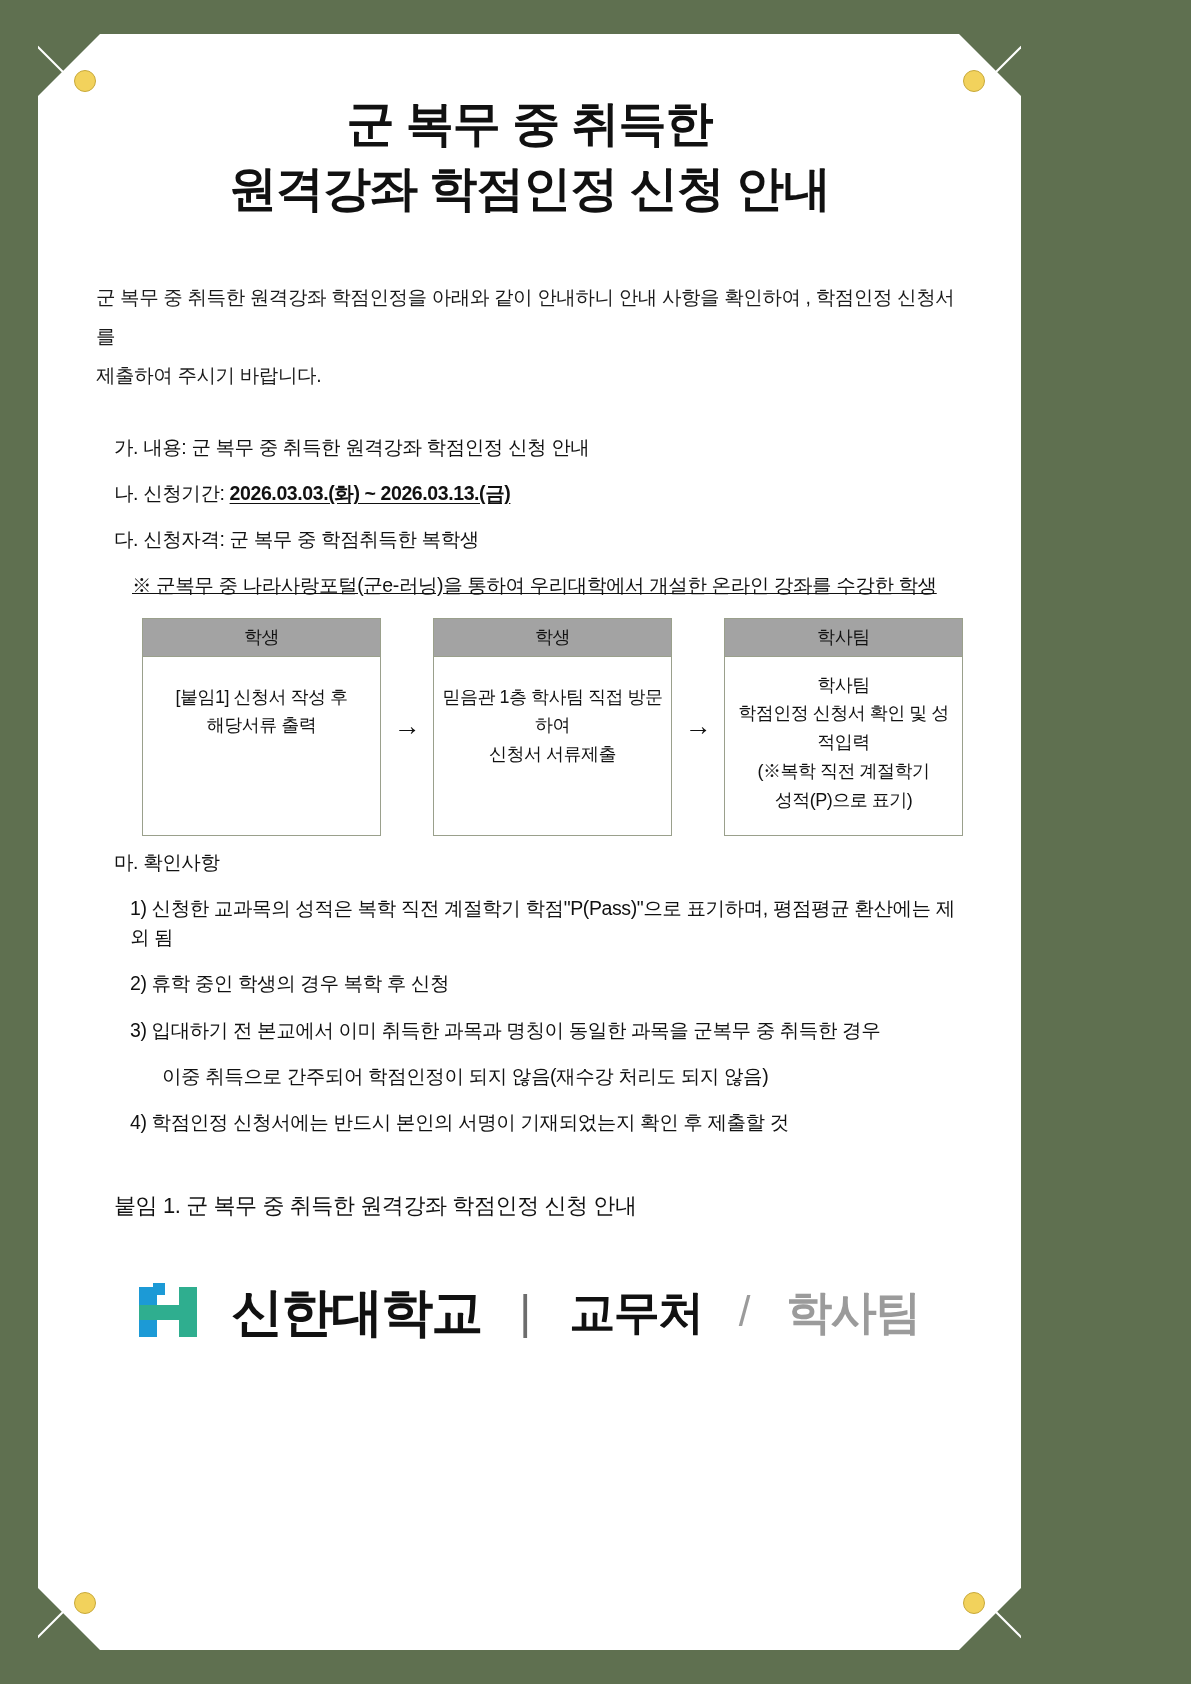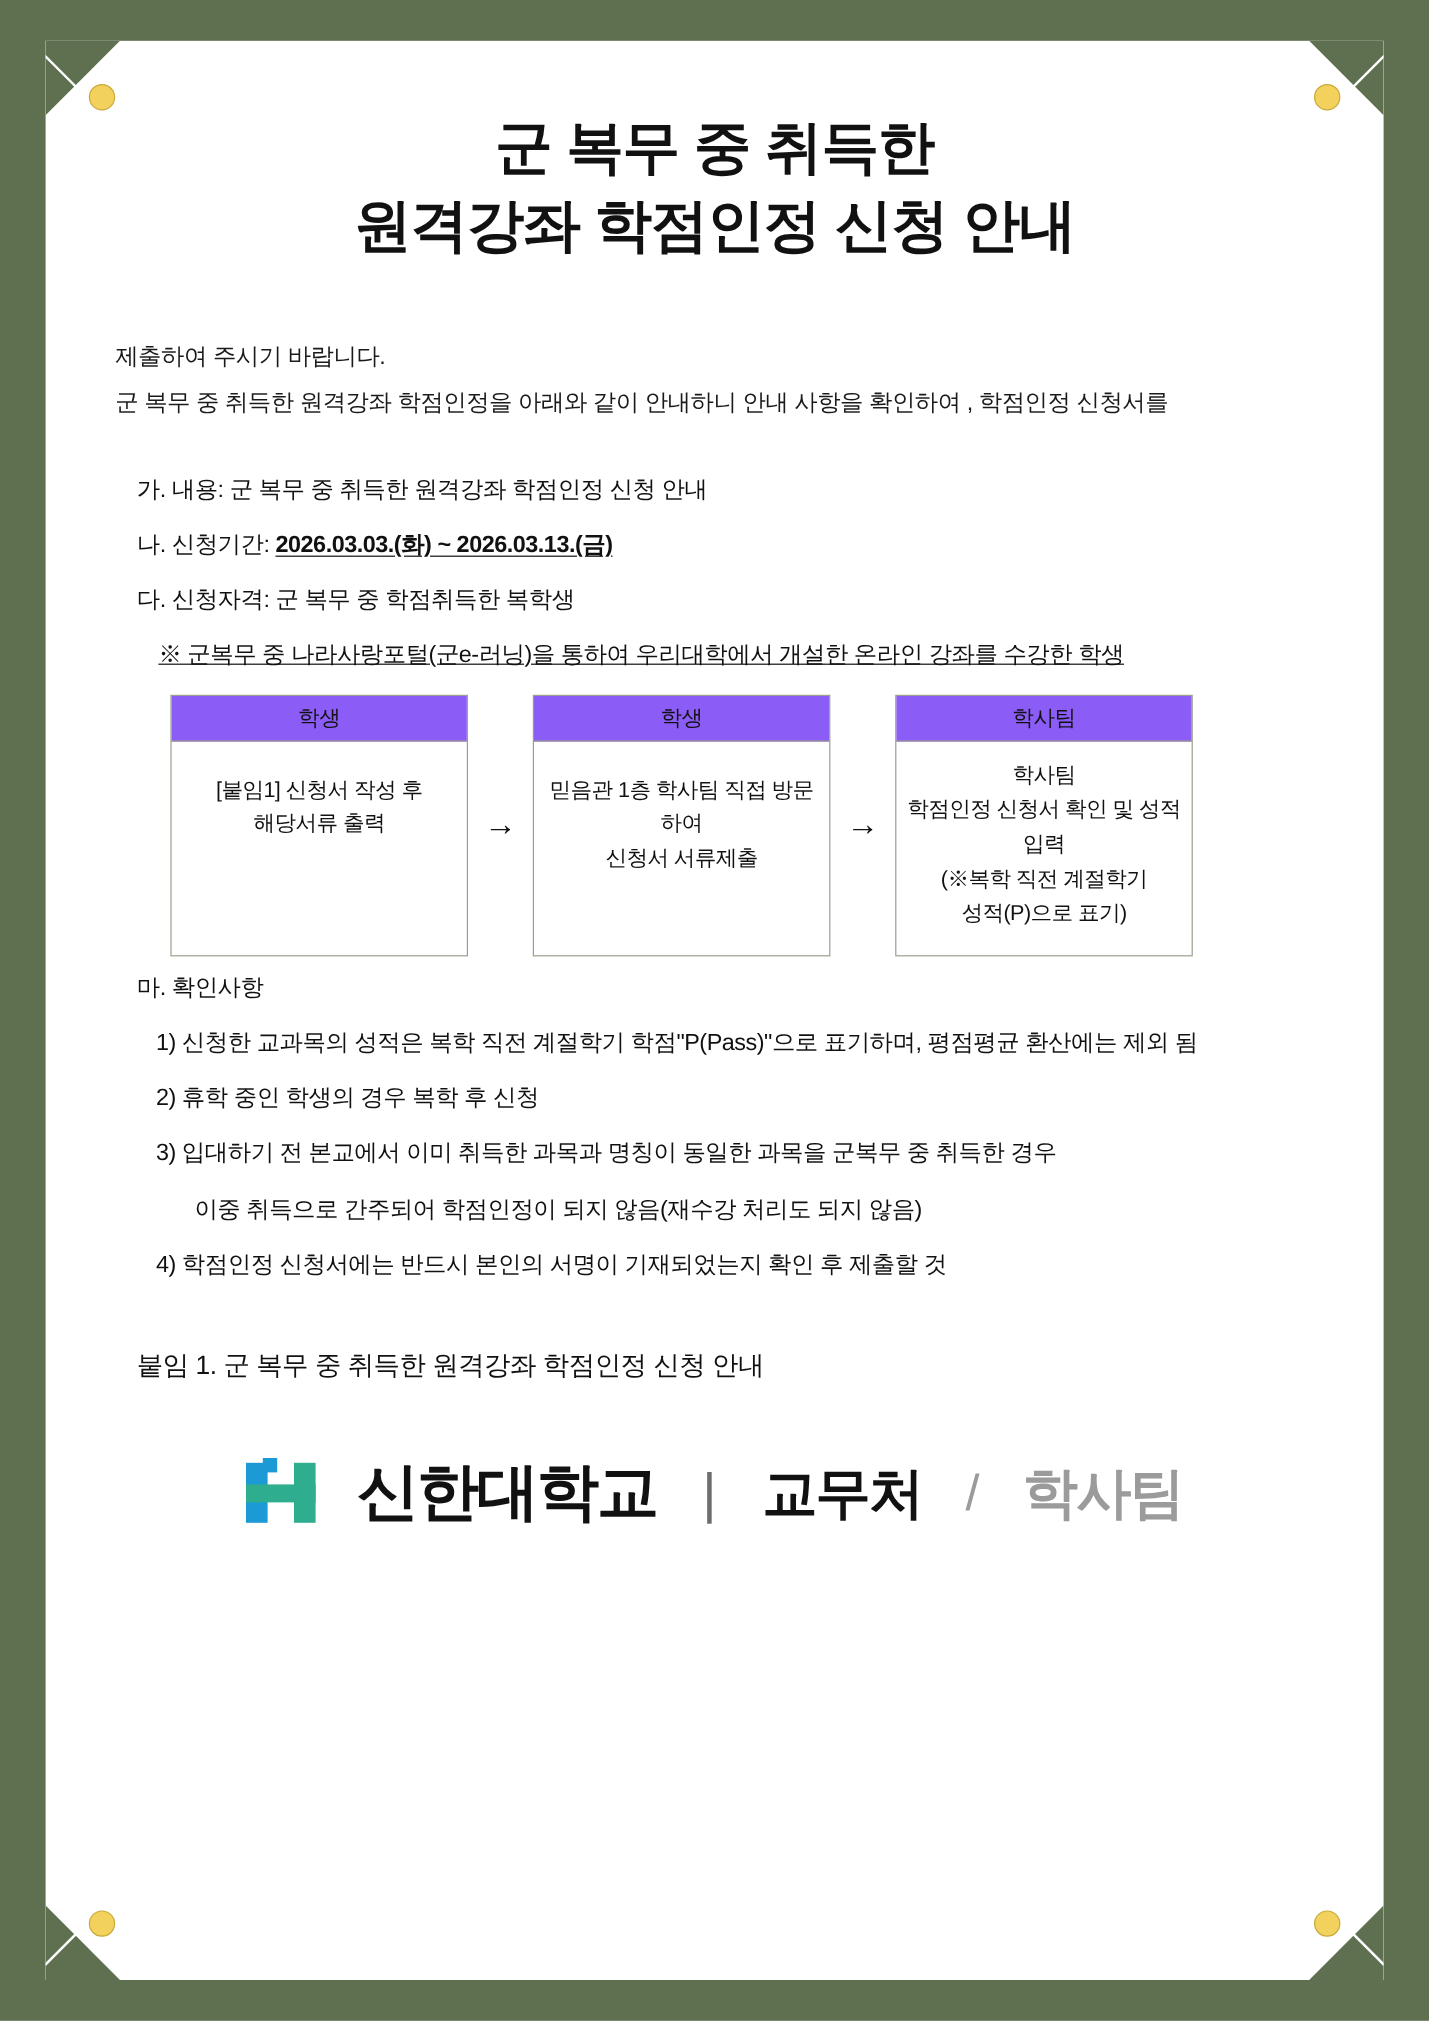--- a/index.html
+++ b/index.html
@@ -13,21 +13,21 @@
     background: #5f7050;
     font-family: "Liberation Sans", sans-serif;
     overflow: hidden;
     position: relative;
   }
   
   .poster {
     position: absolute;
     left: 38px;
     top: 34px;
-    width: 1115px;
+    width: 983px;
     height: 1616px;
     background: #ffffff;
     overflow: hidden;
   }
   
   .corner {
     position: absolute;
     width: 0; height: 0;
     z-index: 5;
   }
@@ -108,21 +108,21 @@
     display: flex;
     align-items: stretch;
     margin: 16px 0 12px 46px;
   }
   .flow-box {
     width: 248px;
     border: 1px solid #9aa08c;
     background: #ffffff;
   }
   .flow-box .head {
-    background: #8b5cf6;
+    background: #a3a3a3;
     border-bottom: 1px solid #9aa08c;
     text-align: center;
     font-size: 18px;
     padding: 6px 0 7px 0;
     color: #111111;
     letter-spacing: -0.4px;
   }
   .flow-box .content {
     padding: 26px 8px 20px 8px;
     text-align: center;
@@ -243,22 +243,22 @@
   <div class="pin tr"></div>
   <div class="pin bl"></div>
   <div class="pin br"></div>
 
   <div class="title">
     <span class="line">군 복무 중 취득한</span>
     <span class="line">원격강좌 학점인정 신청 안내</span>
   </div>
 
   <div class="intro">
+    <div>군 복무 중 취득한 원격강좌 학점인정을 아래와 같이 안내하니 안내 사항을 확인하여 , 학점인정 신청서를</div>
     <div>제출하여 주시기 바랍니다.</div>
-    <div>군 복무 중 취득한 원격강좌 학점인정을 아래와 같이 안내하니 안내 사항을 확인하여 , 학점인정 신청서를</div>
   </div>
 
   <div class="body-list">
 
     <div class="item">
       <span>가. 내용: </span><span>군 복무 중 취득한 원격강좌 학점인정 신청 안내</span>
     </div>
 
     <div class="item">
       <span>나. 신청기간: </span><span class="u">2026.03.03.(화) ~ 2026.03.13.(금)</span>

